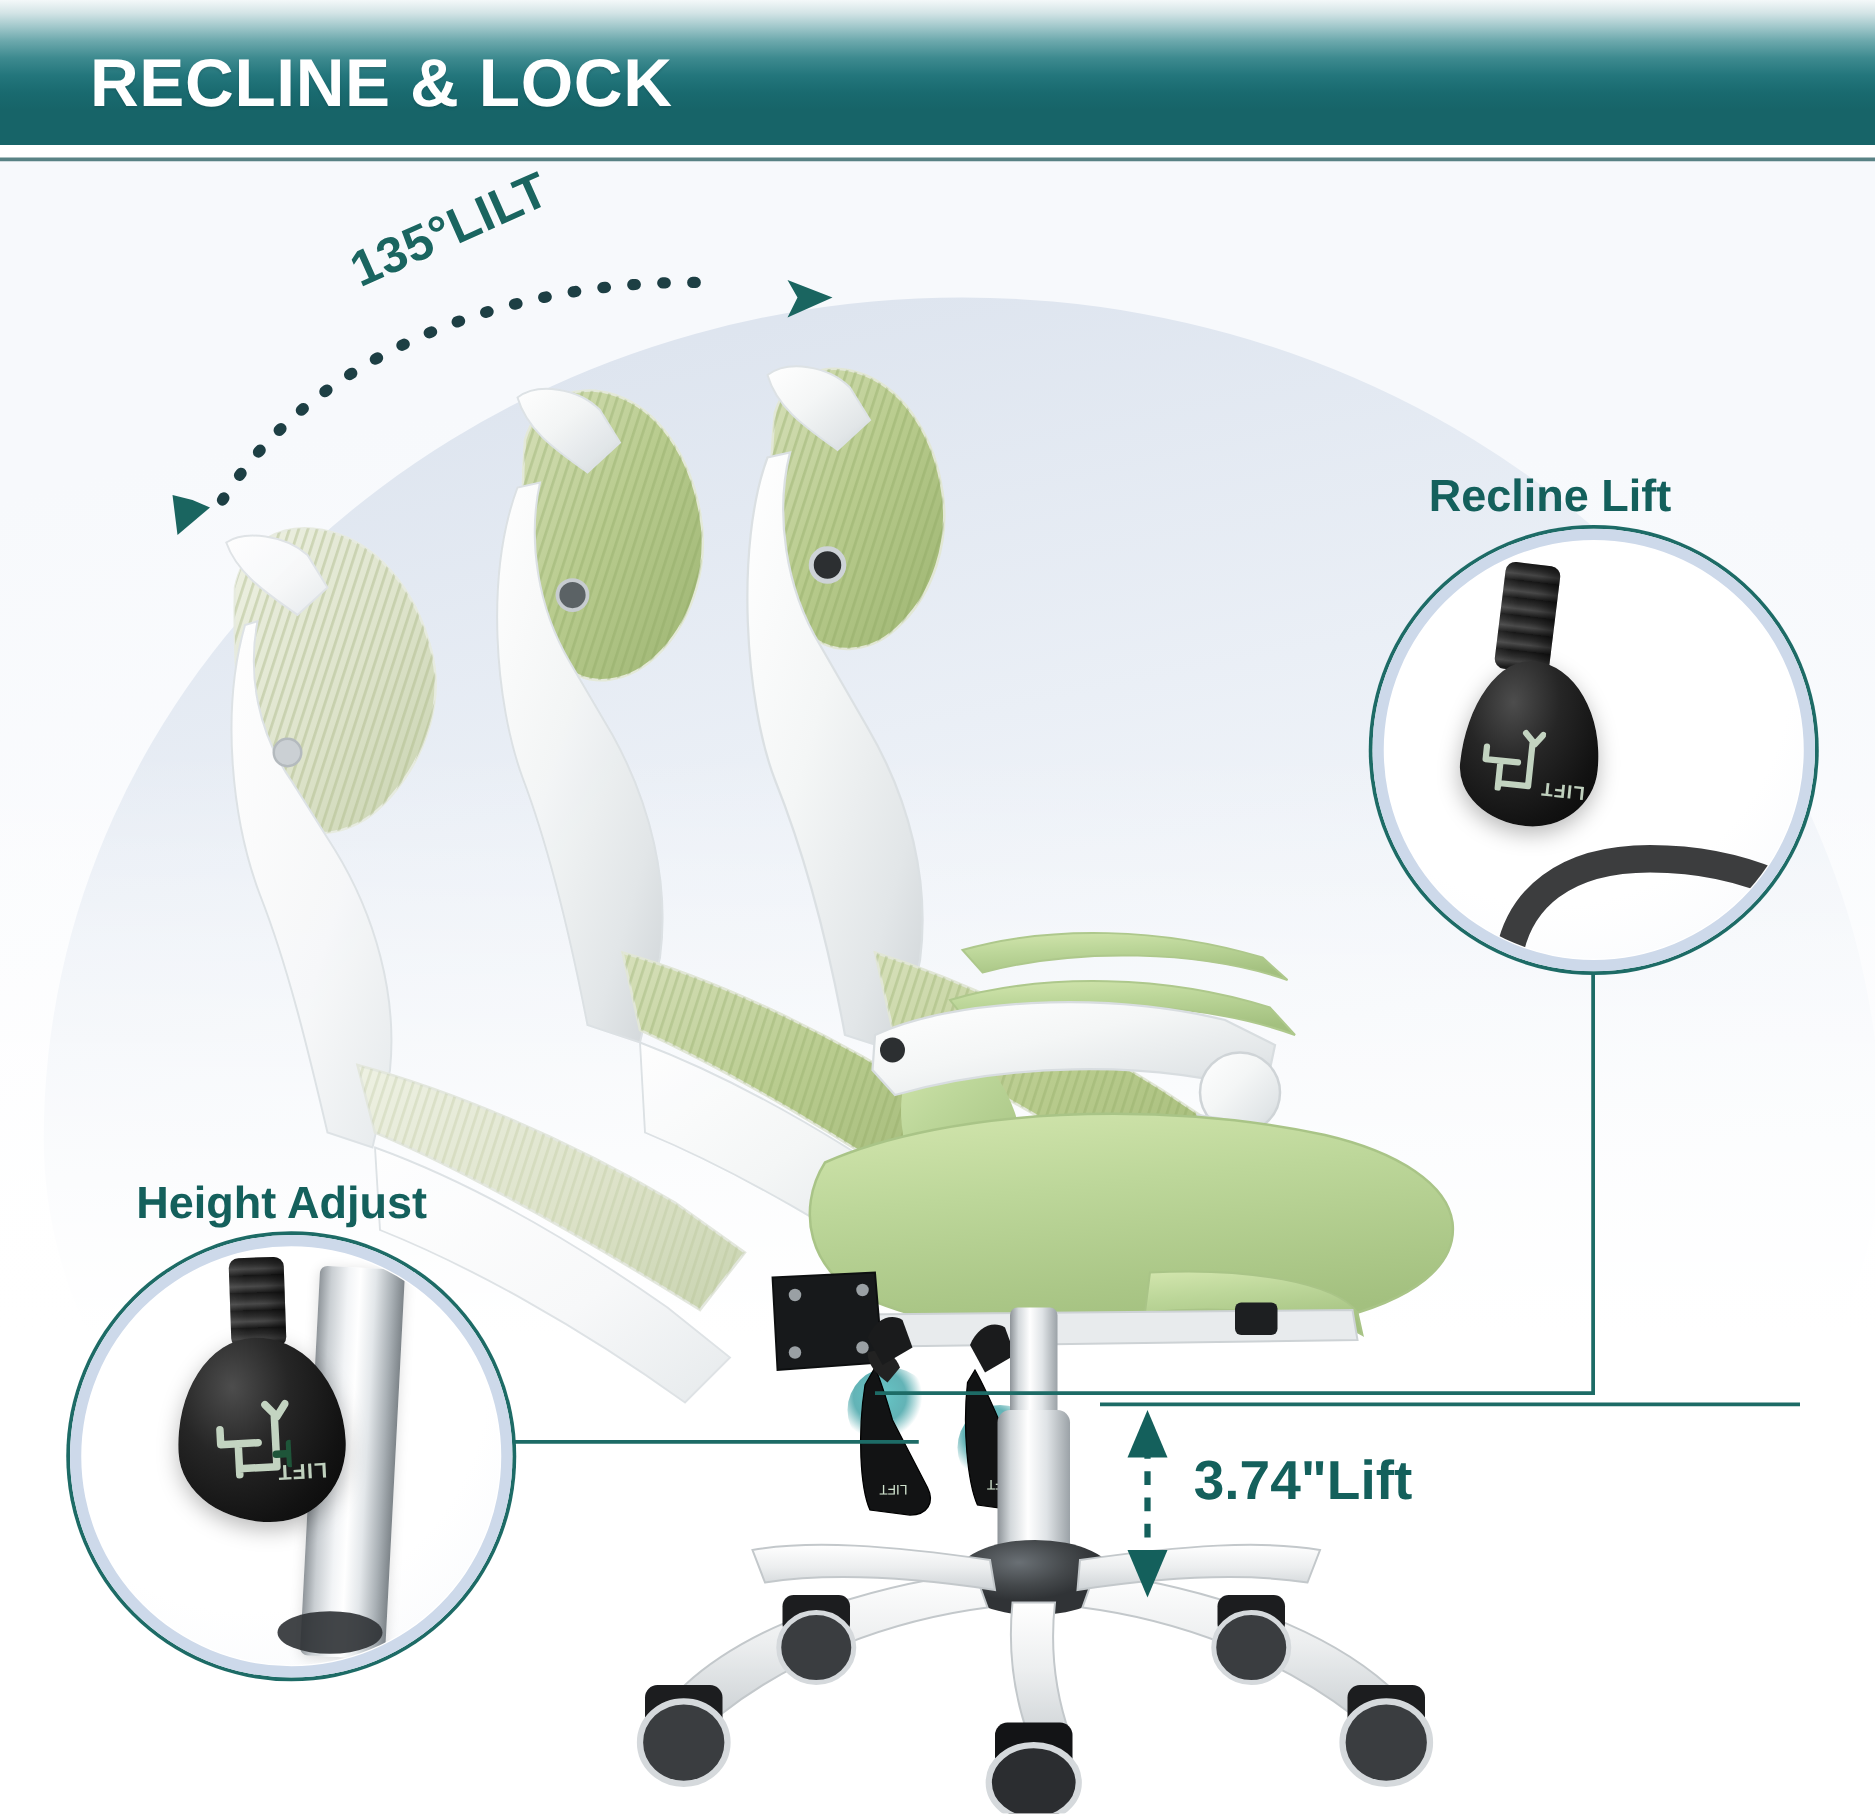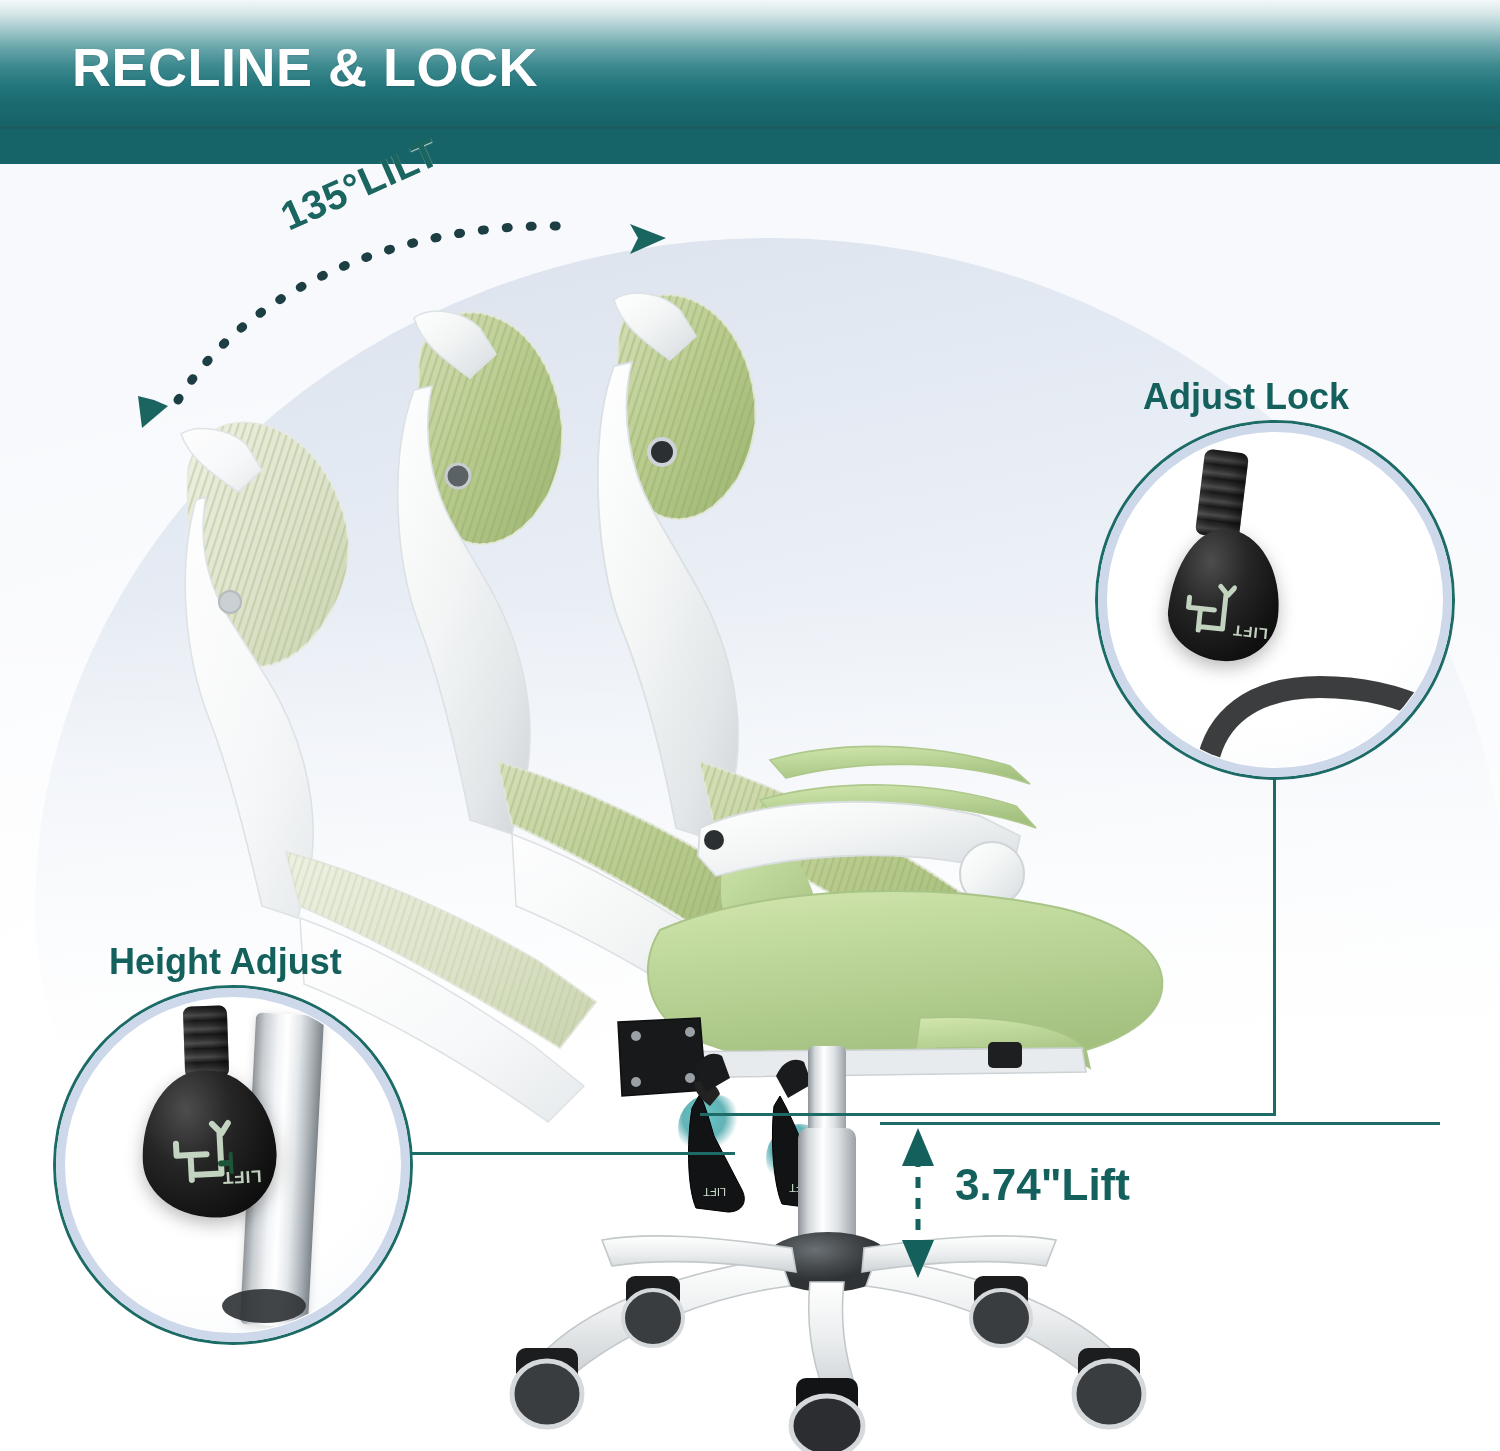--- a/index.html
+++ b/index.html
@@ -47,21 +47,21 @@
     position: absolute;
     left: 0; top: 600px;
     width: 1500px; height: 851px;
     background: linear-gradient(180deg, rgba(255,255,255,0) 0%, #ffffff 55%, #ffffff 100%);
   }
 
   
   .banner {
     position: absolute;
     left: 0; top: 0;
-    width: 1500px; height: 164px;
+    width: 1500px; height: 116px;
     background: linear-gradient(180deg,
         #f4f8f9 0%,
         #d3e4e6 9%,
         #a3c9cc 18%,
         #6da9ad 28%,
         #3d8a8f 40%,
         #23767c 52%,
         #196a6f 64%,
         #176468 76%,
         #176468 100%);
@@ -451,21 +451,21 @@
 
   <div class="tilt-label">135°LILT</div>
 
   <div class="conn conn-v" style="left:1273px; top:772px;  height:344px;"></div>
   <div class="conn conn-h" style="left:700px;  top:1113px; width:576px;"></div>
   <div class="conn conn-h" style="left:405px;  top:1152px; width:330px;"></div>
 
   <div class="lift-rule"></div>
   <div class="lift-label">3.74"Lift</div>
 
-  <div class="callout-title recline">Adjust Lock</div>
+  <div class="callout-title recline">Recline Lift</div>
 
   <div class="callout-circle recline">
     <div class="callout-inner">
       <div class="lever" style="left:92px; top:18px;">
         <div class="boot" style="height:86px; transform:rotate(7deg);"></div>
         <div class="paddle" style="left:-30px; top:78px; width:110px; height:132px;
                     border-radius: 46% 54% 48% 52% / 66% 62% 38% 34%;
                     transform: rotate(6deg);">
           <svg class="seat-pictogram" style="left:12px; top:48px;" width="54" height="58" viewBox="0 0 54 58">
             <path d="M10,6 L10,40 M10,6 L34,6 M34,2 L34,24 L46,24 L46,34

